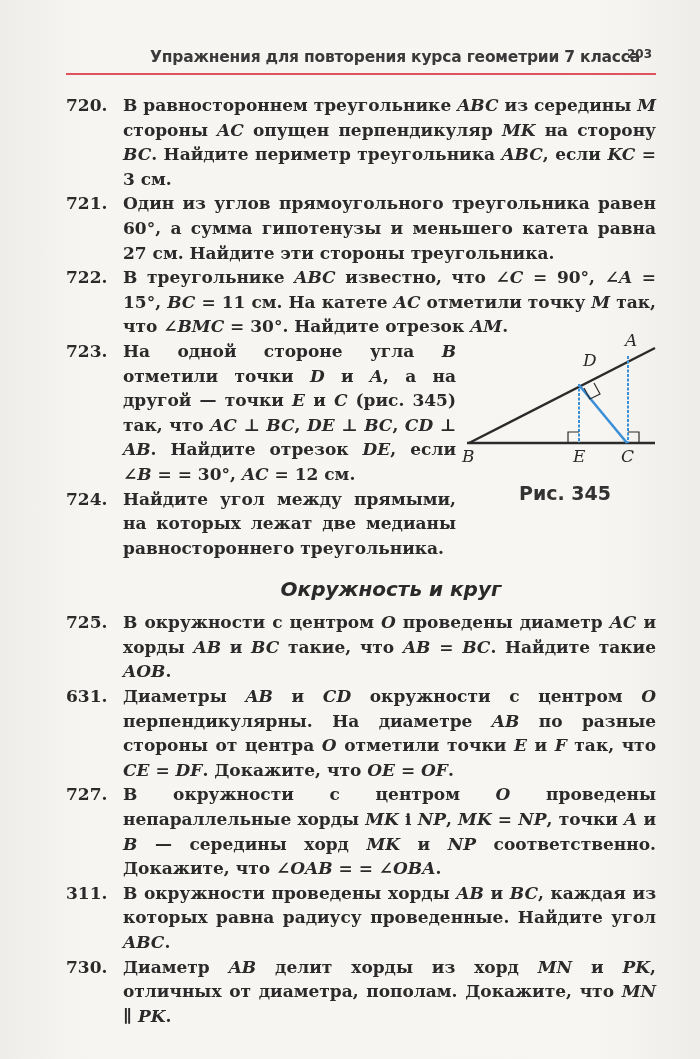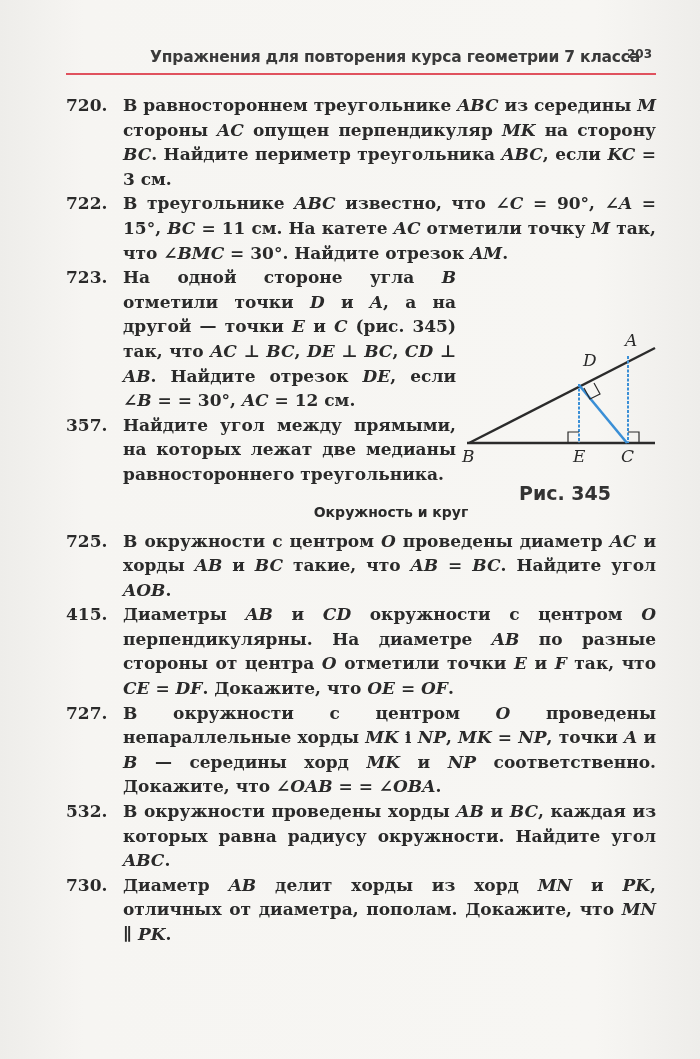--- a/index.html
+++ b/index.html
@@ -28,21 +28,21 @@
     .problem { position: relative; padding-left: 57px; font-size: 17px; line-height: 24.6px; text-align: justify; }
     .problem .num {
       position: absolute; left: 0; top: 0;
       font-weight: bold; font-family: "DejaVu Serif", serif;
     }
     .problem .body { display: block; font-weight: bold; }
     .problem.narrow { width: 333px; }
     .m { font-style: italic; font-family: "DejaVu Serif", serif; }
     .section-title {
       text-align: center; font-family: "DejaVu Sans", sans-serif; font-weight: bold;
-      font-size: 14px; margin: 17px 0 9px 60px; color: #2a2a2a;
+      font-size: 20px; margin: 17px 0 9px 60px; color: #2a2a2a; font-style: italic;
     }
     .figure { position: absolute; left: 455px; top: 330px; width: 212px; height: 180px; }
     .figure svg { position: absolute; left: 0; top: 0; }
     .fig-label {
       position: absolute; font-style: italic; font-size: 17px; color: #2a2a2a;
       font-family: "DejaVu Serif", serif;
     }
     .fig-caption {
       position: absolute; left: 64px; top: 152px;
       font-family: "DejaVu Sans", sans-serif; font-weight: bold; font-size: 19px; color: #333;
@@ -59,51 +59,55 @@
   </div>
   <div class="head-rule"></div>
 
   <div class="problems">
     <div id="part1">
         <div class="problem">
           <span class="num">720.</span>
           <span class="body"><span>В равностороннем треугольнике </span><span class="m">ABC</span><span> из середины </span><span class="m">M</span><span> стороны </span><span class="m">AC</span><span> опущен перпендикуляр </span><span class="m">MK</span><span> на сторону </span><span class="m">BC</span><span>. Найдите периметр треугольника </span><span class="m">ABC</span><span>, если </span><span class="m">KC</span><span> = 3 см.</span></span>
         </div>
         <div class="problem">
+          <span class="num">721.</span>
+          <span class="body"><span>Один из углов прямоугольного треугольника равен 60°, а сумма гипотенузы и меньшего катета равна 27 см. Найдите эти стороны треугольника.</span></span>
+        </div>
+        <div class="problem">
           <span class="num">722.</span>
           <span class="body"><span>В треугольнике </span><span class="m">ABC</span><span> известно, что ∠</span><span class="m">C</span><span> = 90°, ∠</span><span class="m">A</span><span> = 15°, </span><span class="m">BC</span><span> = 11 см. На катете </span><span class="m">AC</span><span> отметили точку </span><span class="m">M</span><span> так, что ∠</span><span class="m">BMC</span><span> = 30°. Найдите отрезок </span><span class="m">AM</span><span>.</span></span>
         </div>
       </div>
     <div id="narrow">
         <div class="problem narrow">
           <span class="num">723.</span>
           <span class="body"><span>На одной стороне угла </span><span class="m">B</span><span> отметили точки </span><span class="m">D</span><span> и </span><span class="m">A</span><span>, а на другой — точки </span><span class="m">E</span><span> и </span><span class="m">C</span><span> (рис. 345) так, что </span><span class="m">AC</span><span> ⊥ </span><span class="m">BC</span><span>,   </span><span class="m">DE</span><span> ⊥ </span><span class="m">BC</span><span>,   </span><span class="m">CD</span><span> ⊥ </span><span class="m">AB</span><span>. Найдите отрезок </span><span class="m">DE</span><span>, если ∠</span><span class="m">B</span><span> = = 30°,  </span><span class="m">AC</span><span> = 12 см.</span></span>
         </div>
         <div class="problem narrow">
-          <span class="num">357.</span>
+          <span class="num">724.</span>
           <span class="body"><span>Найдите угол между прямыми, на которых лежат две медианы равностороннего треугольника.</span></span>
         </div>
       </div>
     <div class="section-title">Окружность и круг</div>
     <div id="part2">
         <div class="problem">
           <span class="num">725.</span>
-          <span class="body"><span>В окружности с центром </span><span class="m">O</span><span> проведены диаметр </span><span class="m">AC</span><span> и хорды </span><span class="m">AB</span><span> и </span><span class="m">BC</span><span> такие, что </span><span class="m">AB</span><span> = </span><span class="m">BC</span><span>. Найдите угол </span><span class="m">AOB</span><span>.</span></span>
+          <span class="body"><span>В окружности с центром </span><span class="m">O</span><span> проведены диаметр </span><span class="m">AC</span><span> и хорды </span><span class="m">AB</span><span> и </span><span class="m">BC</span><span> такие, что </span><span class="m">AB</span><span> = </span><span class="m">BC</span><span>. Найдите такие </span><span class="m">AOB</span><span>.</span></span>
         </div>
         <div class="problem">
-          <span class="num">415.</span>
+          <span class="num">631.</span>
           <span class="body"><span>Диаметры </span><span class="m">AB</span><span> и </span><span class="m">CD</span><span> окружности с центром </span><span class="m">O</span><span> перпендикулярны. На диаметре </span><span class="m">AB</span><span> по разные стороны от центра </span><span class="m">O</span><span> отметили точки </span><span class="m">E</span><span> и </span><span class="m">F</span><span> так, что </span><span class="m">CE</span><span> = </span><span class="m">DF</span><span>. Докажите, что </span><span class="m">OE</span><span> = </span><span class="m">OF</span><span>.</span></span>
         </div>
         <div class="problem">
           <span class="num">727.</span>
           <span class="body"><span>В окружности с центром </span><span class="m">O</span><span> проведены непараллельные хорды </span><span class="m">MK</span><span> і </span><span class="m">NP</span><span>, </span><span class="m">MK</span><span> = </span><span class="m">NP</span><span>, точки </span><span class="m">A</span><span> и </span><span class="m">B</span><span> — середины хорд </span><span class="m">MK</span><span> и </span><span class="m">NP</span><span> соответственно. Докажите, что ∠</span><span class="m">OAB</span><span> = = ∠</span><span class="m">OBA</span><span>.</span></span>
         </div>
         <div class="problem">
-          <span class="num">532.</span>
-          <span class="body"><span>В окружности проведены хорды </span><span class="m">AB</span><span> и </span><span class="m">BC</span><span>, каждая из которых равна радиусу окружности. Найдите угол </span><span class="m">ABC</span><span>.</span></span>
+          <span class="num">311.</span>
+          <span class="body"><span>В окружности проведены хорды </span><span class="m">AB</span><span> и </span><span class="m">BC</span><span>, каждая из которых равна радиусу проведенные. Найдите угол </span><span class="m">ABC</span><span>.</span></span>
         </div>
         <div class="problem">
           <span class="num">730.</span>
           <span class="body"><span>Диаметр </span><span class="m">AB</span><span> делит хорды из хорд </span><span class="m">MN</span><span> и </span><span class="m">PK</span><span>, отличных от диаметра, пополам. Докажите, что </span><span class="m">MN</span><span> ∥ </span><span class="m">PK</span><span>.</span></span>
         </div>
       </div>
   </div>
 
   <div class="figure">
     <svg width="212" height="150" viewBox="0 0 212 150">

